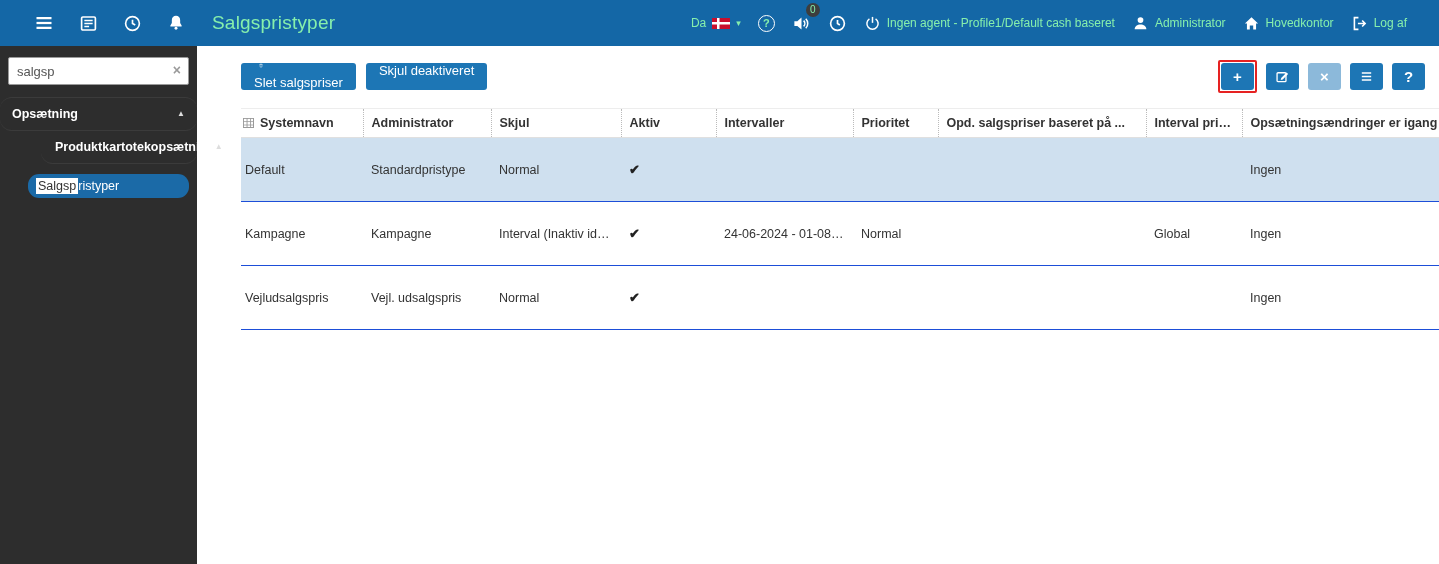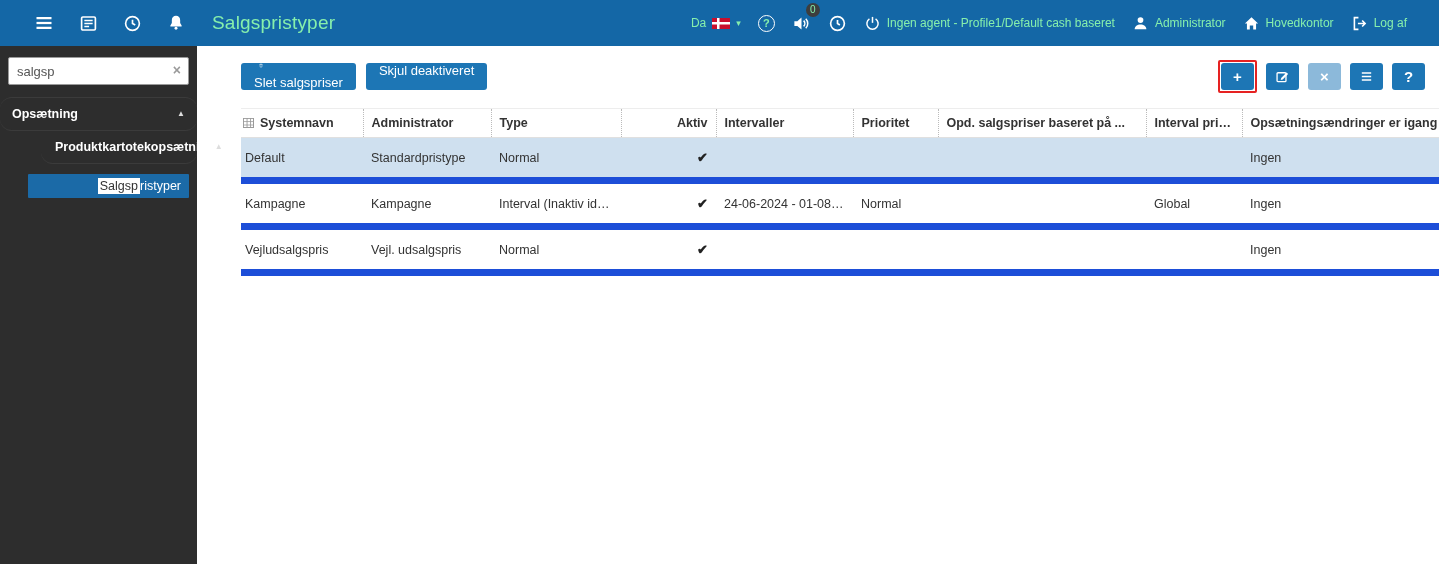--- a/index.html
+++ b/index.html
@@ -30,43 +30,43 @@
 
   
   .sidebar { width:197px; background:var(--sidebar,#2d2d2d); color:#fff; flex:0 0 197px; }
   .search-wrap { padding:11px 8px 12px 8px; position:relative; }
   .search-input { width:100%; height:28px; border:1px solid #9a9a9a; border-radius:2px; padding:0 24px 0 8px; font-size:13px; color:#555; font-family:"Liberation Sans",sans-serif; outline:none; }
   .search-clear { position:absolute; right:16px; top:17px; color:#9a9a9a; font-size:14px; font-weight:bold; cursor:pointer; line-height:1; }
   .tree-row { display:flex; align-items:center; justify-content:space-between; padding:9px 12px; font-size:12.5px; font-weight:bold; border-bottom:1px solid #3b3b3b; cursor:pointer;border-radius:12px; }
   .tree-row.top { border-top:1px solid #3b3b3b; }
   .tree-row .caret { font-size:8px; color:#ddd; }
   .tree-row.group { padding-left:14px;margin-left:41px; }
-  .tree-leaf { margin:10px 8px 0 28px; background:#1b6aa7; padding:5px 8px; font-size:12.5px; cursor:pointer; border-radius:1px;text-align:right; }
+  .tree-leaf { margin:10px 8px 0 28px; background:#1b6aa7; padding:5px 8px; font-size:12.5px; cursor:pointer; border-radius:11px; }
   .match-hl { background:#fff; color:#333; padding:0 1px; border:1px solid #fff; }
 
   
   .main { flex:1; padding:14px 0 0 18px; min-width:0; background:#fff; }
   .toolbar { display:flex; align-items:center; padding-right:14px; margin-bottom:15px; }
   .btn { background:var(--accent,#1d76b5); color:#fff; border:none; border-radius:3px; height:27px; padding:0 13px; font-size:13px; font-family:"Liberation Sans",sans-serif; margin-right:10px; cursor:pointer; display:inline-flex; align-items:flex-start; gap:7px;flex-direction:column; }
   .spacer { flex:1; }
   .icon-btn { background:var(--accent,#1d76b5); color:#fff; border:none; border-radius:3px; width:33px; height:27px; font-size:15px; font-weight:bold; margin-left:9px; cursor:pointer; display:inline-flex; align-items:center; justify-content:center; font-family:"Liberation Sans",sans-serif; }
   .icon-btn.disabled { background:#8cb9da; cursor:default; }
   .annotation { display:inline-flex; border:2px solid var(--annotation,#e62222); padding:1px; margin-left:9px; border-radius:2px; }
   .annotation .icon-btn { margin-left:0; }
 
   
   table { border-collapse:collapse; table-layout:fixed; width:1224px; font-size:12.5px; color:#333; }
   col.c0{width:122px} col.c1{width:128px} col.c2{width:130px} col.c3{width:95px}
   col.c4{width:137px} col.c5{width:85px} col.c6{width:208px} col.c7{width:96px} col.c8{width:auto}
   thead th { text-align:left; font-weight:bold; padding:7px 8px; border-left:1px dotted #bbb; border-top:1px solid #ededed; border-bottom:1px solid #e0e0e0; white-space:nowrap; overflow:hidden; text-overflow:ellipsis; cursor:pointer; }
   thead th:first-child { border-left:none; padding-left:2px; }
-  tbody td { padding:12px 8px; border-bottom:7px solid #1d4ed8; white-space:nowrap; overflow:hidden; text-overflow:ellipsis; background:#fff; }
+  tbody td { padding:24px 8px; border-bottom:1px solid #1d4ed8; white-space:nowrap; overflow:hidden; text-overflow:ellipsis; background:#fff; }
   tbody td:first-child { padding-left:4px; }
   tr.selected td { background:var(--selected-row,#cfe0ef); }
-  .center { text-align:right; }
+  .center { text-align:left; }
   td.check { font-size:13px; font-weight:bold; color:#222; }
   .grid-icon { width:11px; height:10px; display:inline-block; margin-right:6px; vertical-align:-1px;
     background-image:linear-gradient(#9a9a9a 1px,transparent 1px),linear-gradient(90deg,#9a9a9a 1px,transparent 1px);
     background-size:3.6px 3.3px; border-right:1px solid #9a9a9a; border-bottom:1px solid #9a9a9a; }
 
   svg { display:block; }
 </style>
 </head>
 <body>
 
@@ -235,21 +235,21 @@
             <col class="c4">
           <col class="c5">
             <col class="c6">
             <col class="c7">
             <col class="c8">
         </colgroup>
         <thead>
           <tr>
               <th><span class="grid-icon"></span><span>Systemnavn</span></th>
               <th><span>Administrator</span></th>
-              <th><span>Type</span></th>
+              <th><span>Skjul</span></th>
               <th class="center"><span>Aktiv</span></th>
               <th><span>Intervaller</span></th>
               <th><span>Prioritet</span></th>
               <th><span>Opd. salgspriser baseret på ...</span></th>
               <th><span>Interval prist...</span></th>
               <th><span>Opsætningsændringer er igang</span></th>
             </tr>
         </thead>
         <tbody>
             <tr class="selected">

